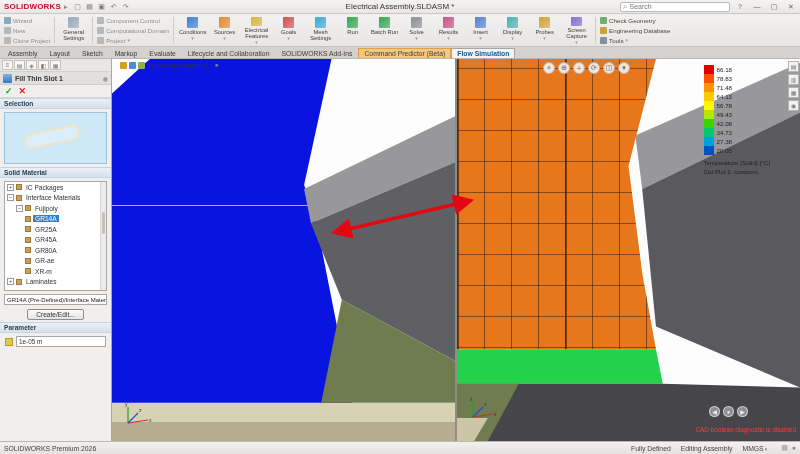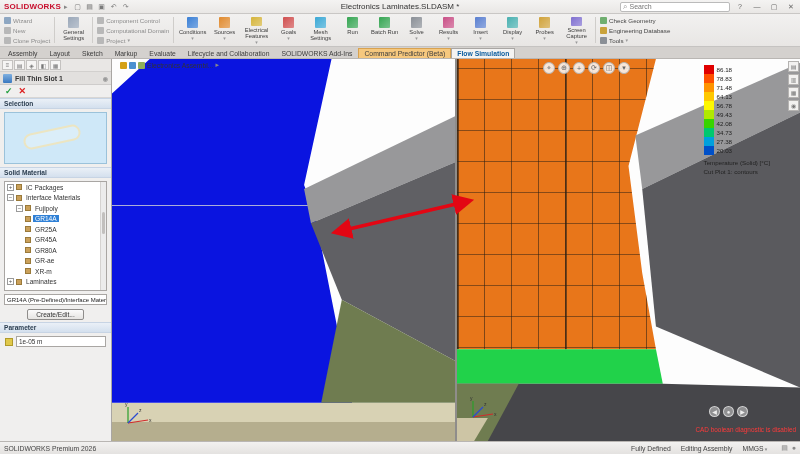--- a/index.html
+++ b/index.html
@@ -126,21 +126,21 @@
   .sb-caret { font-size:5px; color:#888; margin-left:1px; }
   .sb-ico { color:#8a8a8a; font-size:7px; }
 </style>
 </head>
 <body>
 
 <div class="titlebar">
   <span class="logo">SOLIDWORKS</span>
   <span class="tb-caret">▸</span>
   <span id="qat"><span class="qicon">▢</span><span class="qicon">▤</span><span class="qicon">▣</span><span class="qicon">↶</span><span class="qicon">↷</span></span>
-  <div class="tb-title">Electronics Laminates.SLDASM *</div>
+  <div class="tb-title">Electrical Assembly.SLDASM *</div>
   <div class="tb-right">
     <div class="searchbox">
       <span class="mag">⌕</span>
       <input placeholder="Search" style="">
     </div>
     <span class="winbtn">?</span>
     <span class="winbtn">—</span>
     <span class="winbtn">▢</span>
     <span class="winbtn close">✕</span>
   </div>

